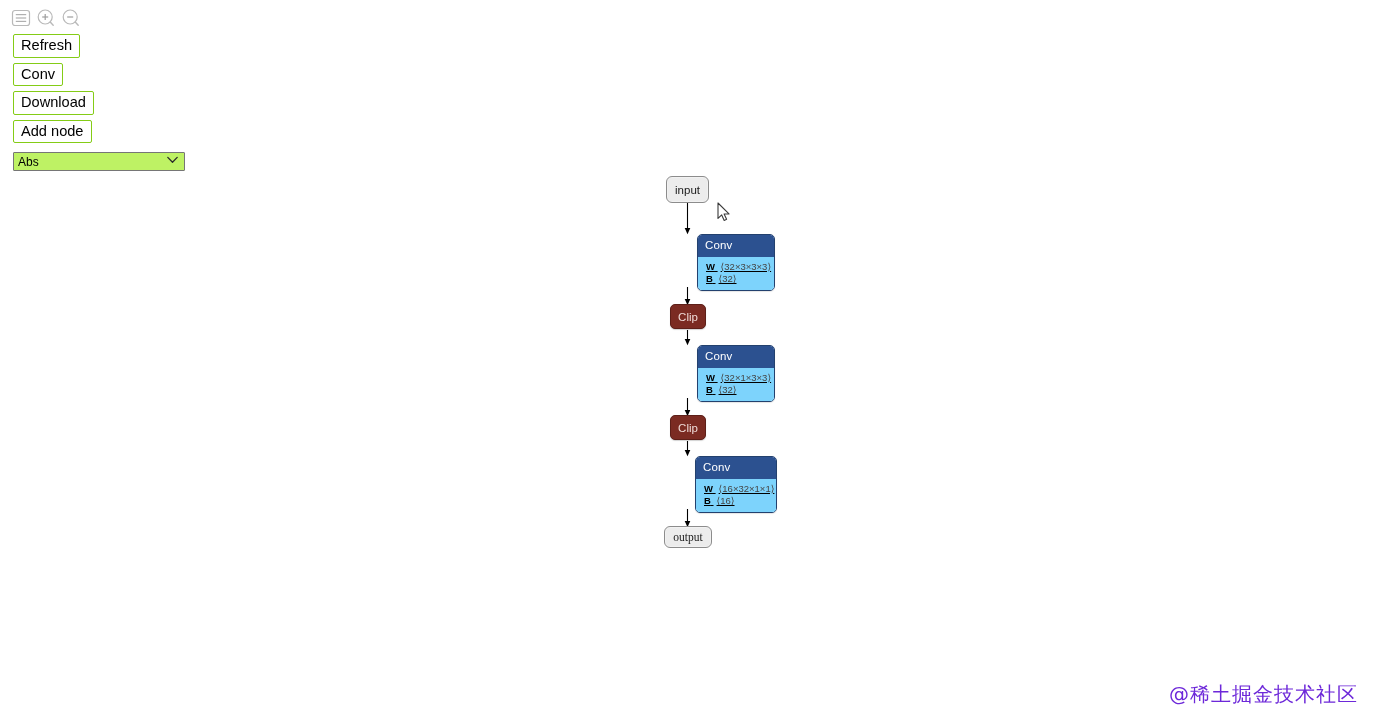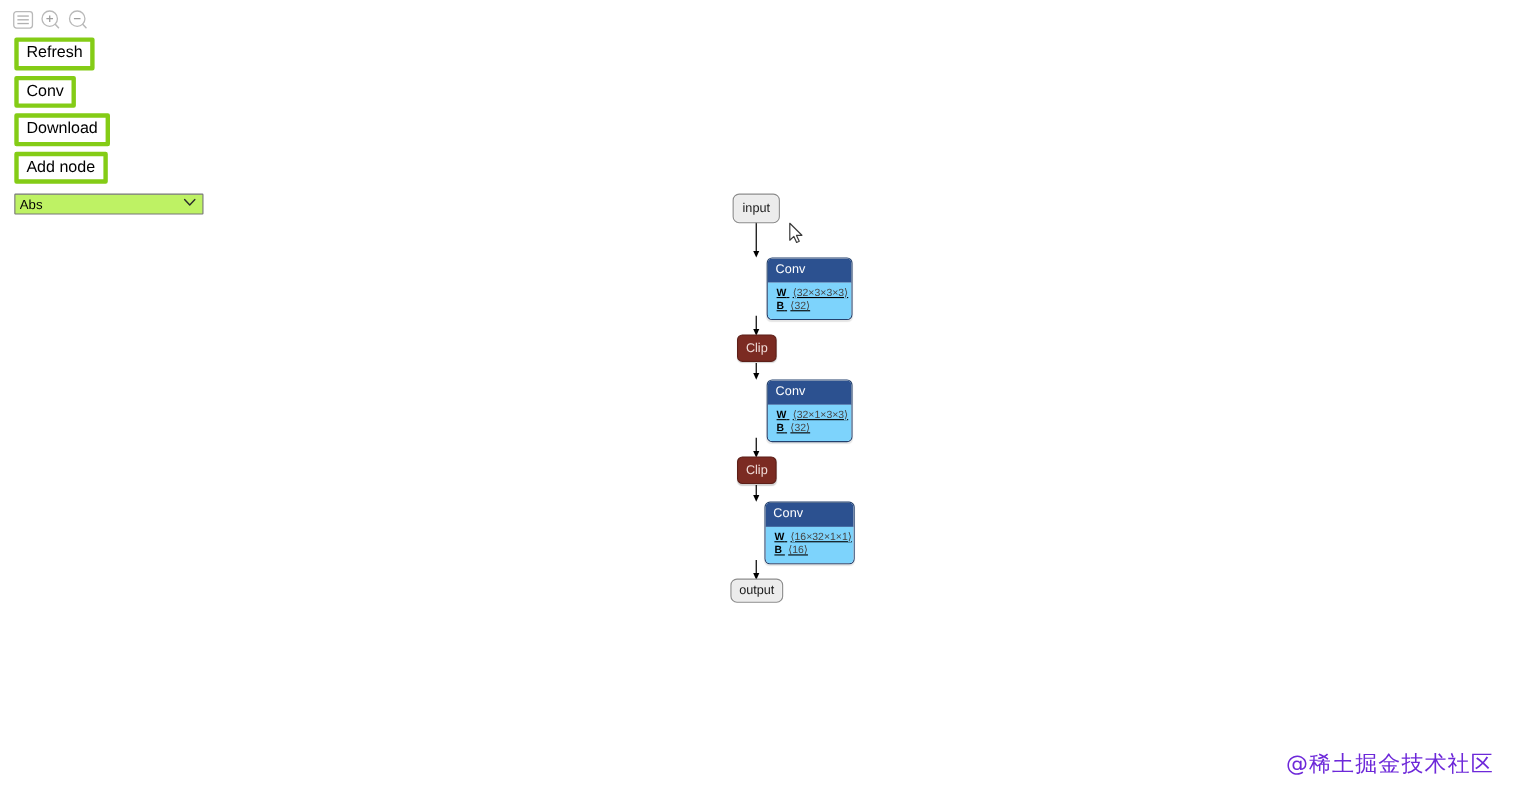--- a/index.html
+++ b/index.html
@@ -41,21 +41,21 @@
     flex-direction: column;
     align-items: flex-start;
     gap: 5px;
   }
   .ctl-btn {
     font-family: "Liberation Sans", sans-serif;
     font-size: 14.6px;
     line-height: 1;
     color: #000000;
     background: #ffffff;
-    border: 4px solid #84cc16;
+    border: 1px solid #84cc16;
     border-radius: 2px;
     padding: 3px 7px 4px 7px;
     box-sizing: border-box;
     cursor: pointer;
     text-align: center;
     white-space: nowrap;
   }
   #node-select {
     margin-top: 4px;
     width: 172px;
@@ -292,21 +292,21 @@
         <span class="attr-key">W</span>
         <span class="attr-val">⟨16×32×1×1⟩</span>
       </div>
       <div class="attr-row">
         <span class="attr-key">B</span>
         <span class="attr-val">⟨16⟩</span>
       </div>
     </div>
   </div>
 
-  <div class="gnode io-node" style="left:664px; top:526px; width:48px; height:22px;">
+  <div class="gnode io-node" style="left:664px; top:526px; width:48px; height:22px;font-family:Liberation Serif, serif;">
     <span>output</span>
   </div>
 
 </div>
 
 <svg id="cursor" viewBox="0 0 14 20" width="14" height="20" style="left:717px; top:202px;">
   <path d="M1,1 L1,16.4 L4.7,12.9 L7.2,18.4 L9.6,17.3 L7.1,12.0 L12.0,11.9 Z" fill="#ffffff" stroke="#3a3a3a" stroke-width="1.1" stroke-linejoin="round"></path>
 </svg>
 
 <div id="watermark">@稀土掘金技术社区</div>

